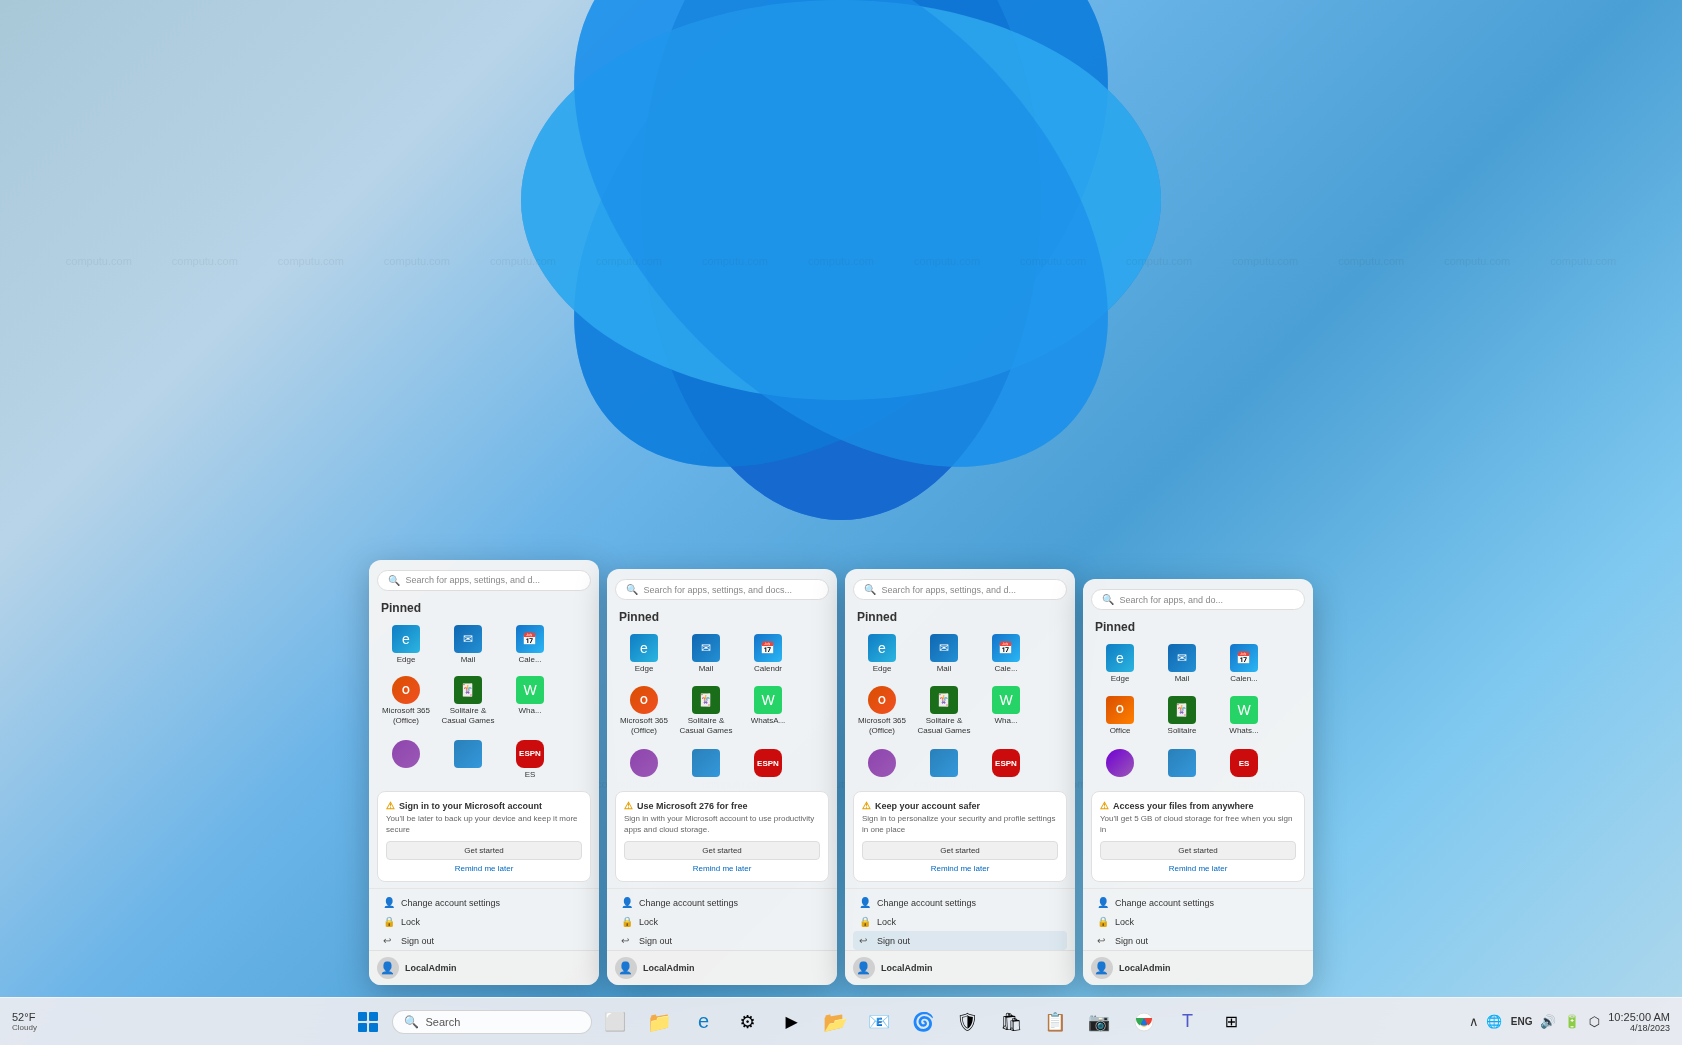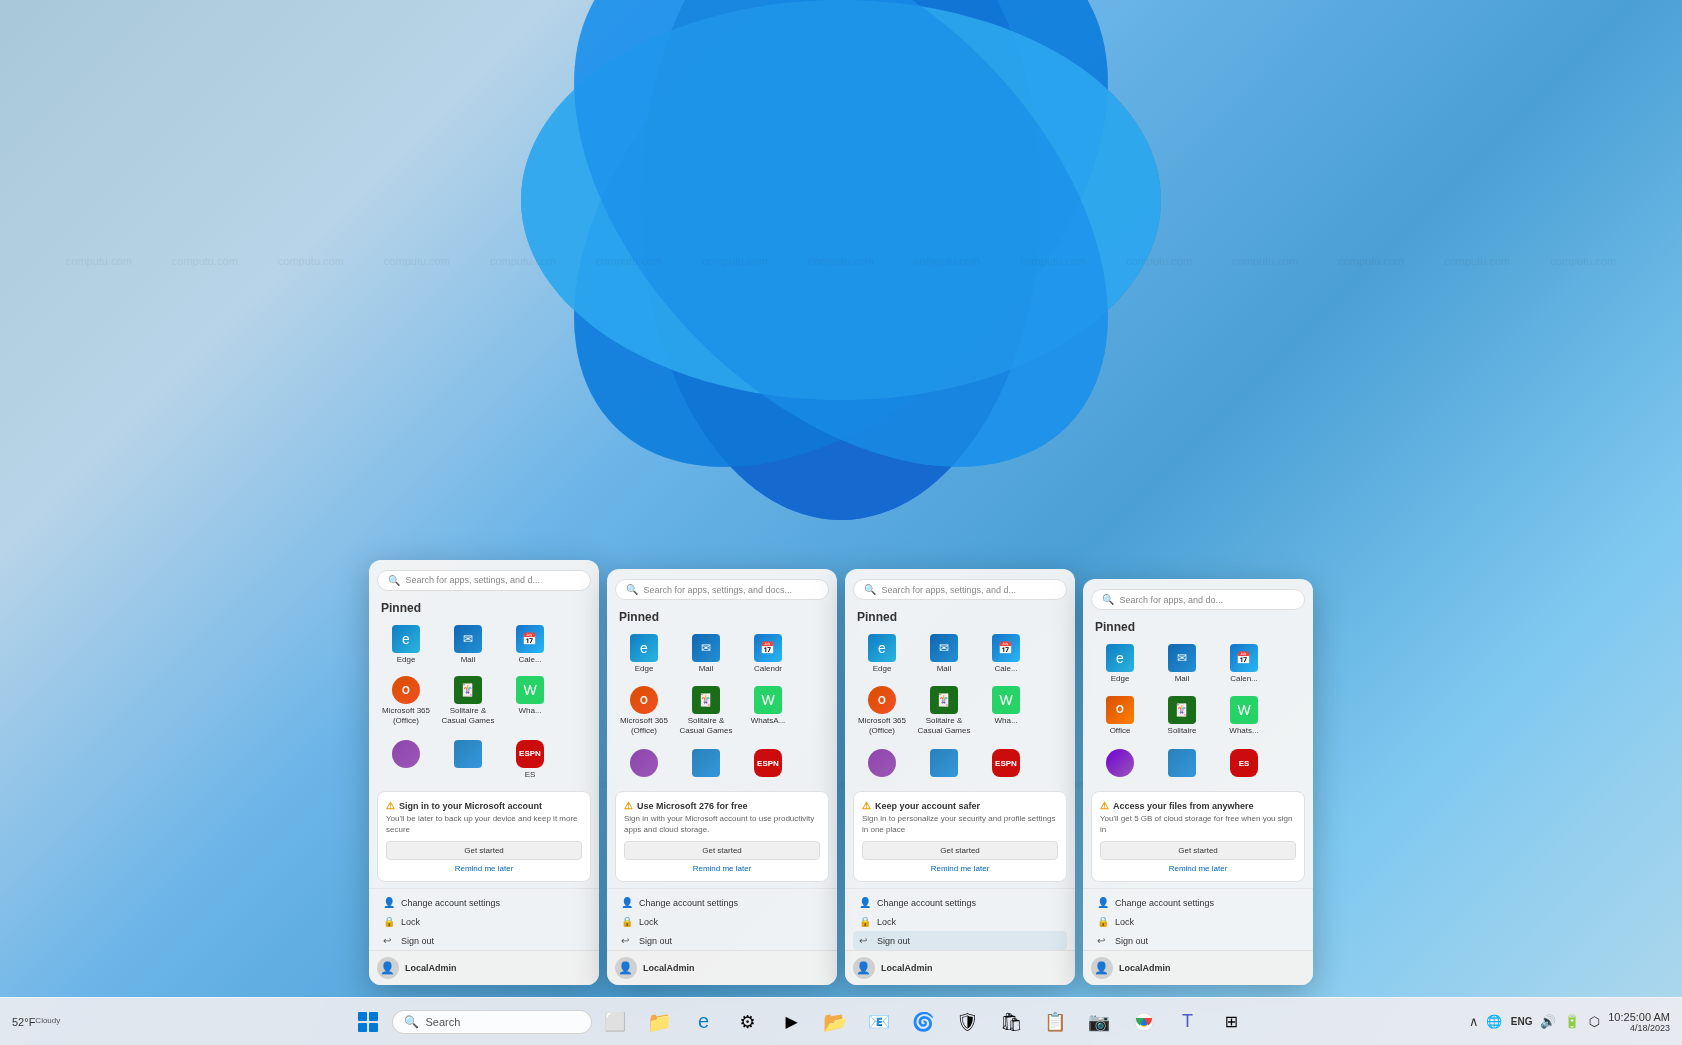--- a/index.html
+++ b/index.html
@@ -259,21 +259,21 @@
 
     .taskbar-left {
       display: flex;
       align-items: center;
       gap: 4px;
       min-width: 120px;
     }
 
     .weather-widget {
       display: flex;
-      flex-direction: row;
+      flex-direction: column;
       font-size: 9px;
       color: #333;
       margin-right: 8px;
     }
 
     .weather-temp {
       font-size: 11px;
       font-weight: 500;
     }
 

